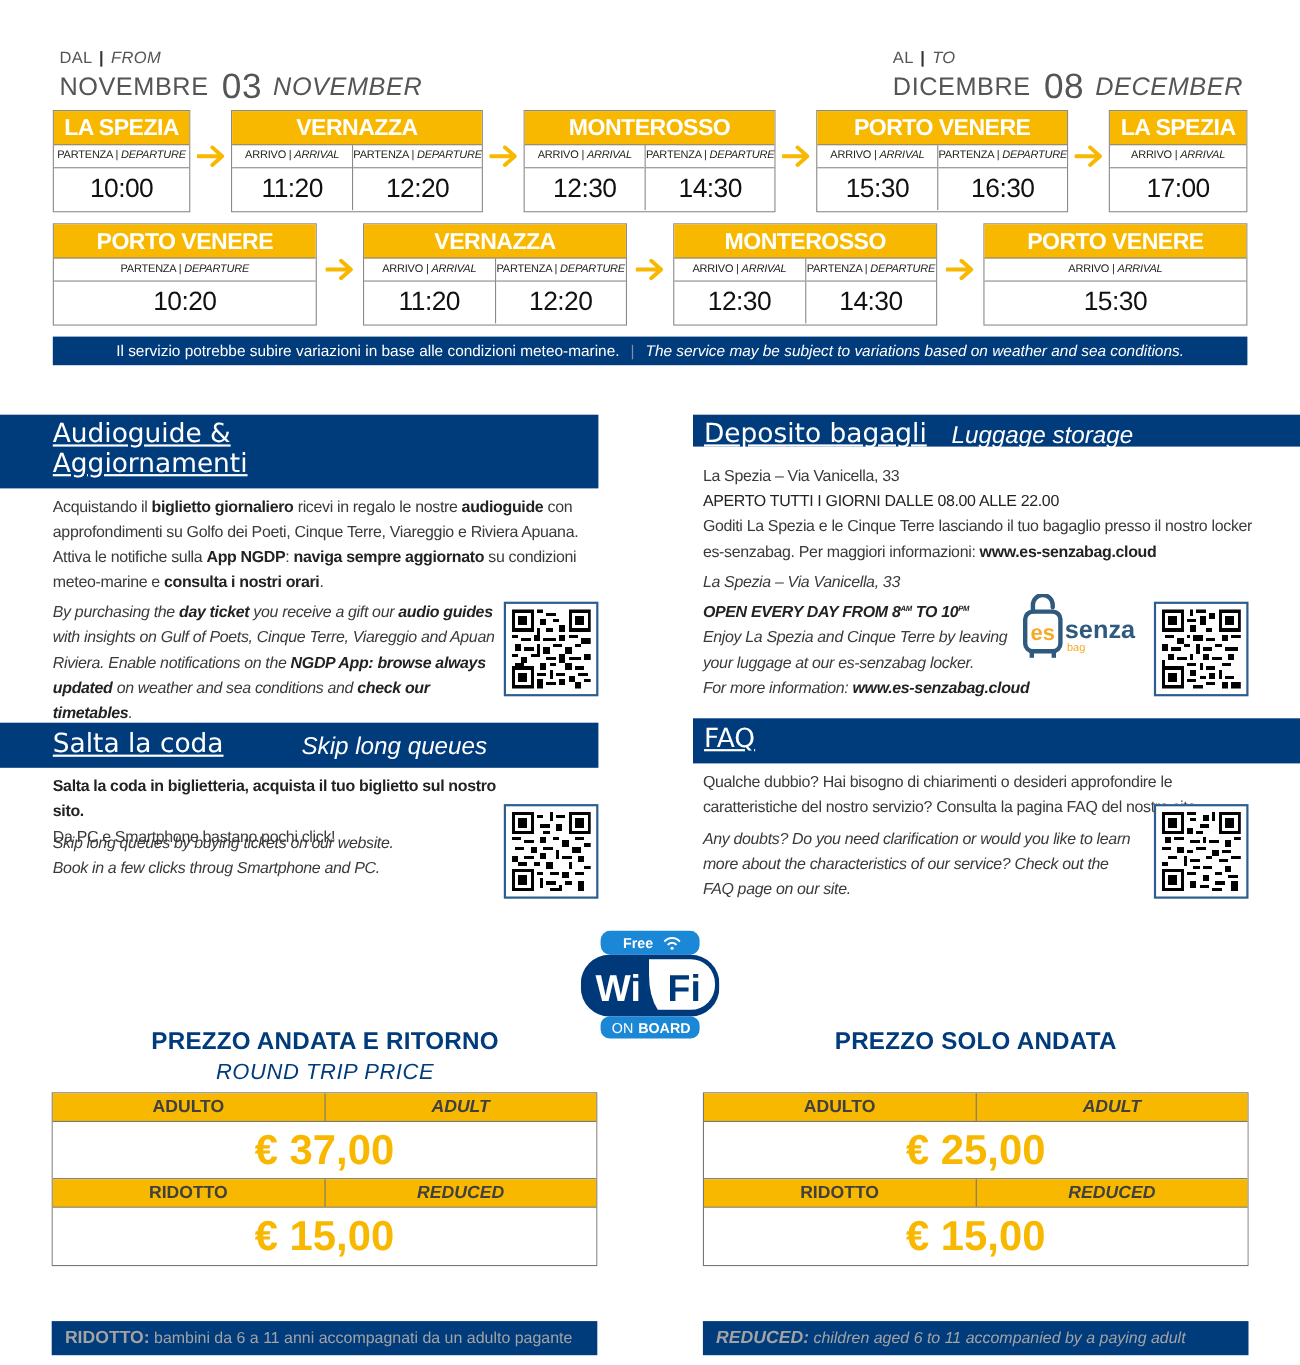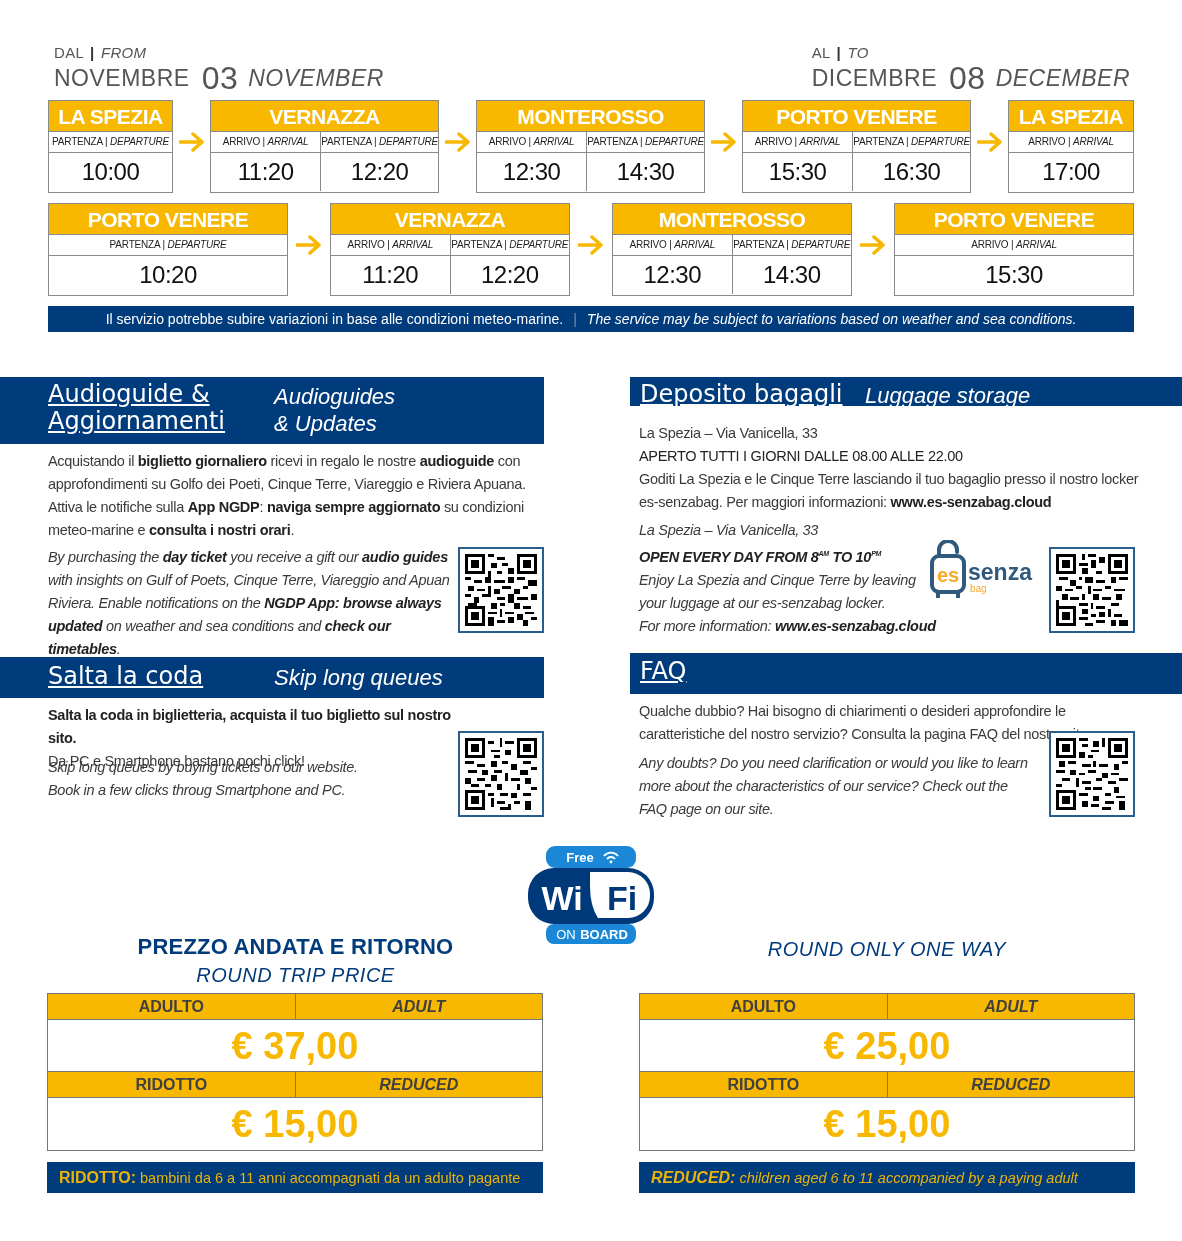--- a/index.html
+++ b/index.html
@@ -49,21 +49,21 @@
   
   .price-title { position: absolute; text-align: center; color: #003b7c; }
   .price-title .it { font-weight: bold; font-size: 22px; letter-spacing: 0.2px; }
   .price-title .en { font-style: italic; font-size: 20px; margin-top: 4px; letter-spacing: 0.5px; }
   .ptable { position: absolute; border: 1px solid #777; }
   .ptable .row-h { display: flex; height: 26px; background: #f8b800; color: #404040; font-weight: bold; font-size: 16px; line-height: 26px; border-bottom: 1px solid #777; }
   .ptable .row-h > div { flex: 1; text-align: center; }
   .ptable .row-h > div + div { border-left: 1px solid #777; font-style: italic; }
   .ptable .row-v { height: 52px; text-align: center; color: #f8b800; font-weight: bold; font-size: 38px; line-height: 52px; border-bottom: 1px solid #777; background: #fff; }
   .ptable .row-v:last-child { border-bottom: none; }
-  .pnote { position: absolute; background: #003b7c; color: #eab308; font-size: 14.5px; line-height: 31px; padding-left: 12px; white-space: nowrap; }
+  .pnote { position: absolute; background: #003b7c; color: #a3a3a3; font-size: 14.5px; line-height: 31px; padding-left: 12px; white-space: nowrap; margin-top: 39px; }
   .pnote b { font-size: 16px; }
 </style>
 </head>
 <body>
 
 <div class="date-block date-from">
   <div class="small">
     <span>DAL</span>
     <span class="sep">|</span>
     <i>FROM</i>
@@ -216,24 +216,20 @@
 </div>
 
 <div class="notice-bar">
   <span>Il servizio potrebbe subire variazioni in base alle condizioni meteo-marine.</span><span class="divider">|</span><i>The service may be subject to variations based on weather and sea conditions.</i>
 </div>
 
 <div class="sec-head" style="left:0; top:377px; width:544px; height:67px;">
   <div class="it" style="position:absolute; left:48px; top:4px; font-size:24px; line-height:27px;">
     <div>Audioguide &amp;</div>
     <div>Aggiornamenti</div>
-  </div>
-  <div class="en" style="position:absolute; left:274px; top:6px; font-size:22px; line-height:27px;">
-    <div>Audioguides</div>
-    <div>&amp; Updates</div>
   </div>
 </div>
 <div class="body-text" style="left:48px; top:450px; width:492px;">
   <span>Acquistando il </span><b>biglietto giornaliero</b><span> ricevi in regalo le nostre </span><b>audioguide</b><span> con approfondimenti su Golfo dei Poeti, Cinque Terre, Viareggio e Riviera Apuana.</span><br>
   <span>Attiva le notifiche sulla </span><b>App NGDP</b><span>: </span><b>naviga sempre aggiornato</b><span> su condizioni meteo-marine e </span><b>consulta i nostri orari</b><span>.</span>
 </div>
 <div class="body-text" style="left:48px; top:546px; width:402px; font-style:italic;">
   <i>By purchasing the </i><b>day ticket</b><i> you receive a gift our </i><b>audio guides</b><i> with insights on Gulf of Poets, Cinque Terre, Viareggio and Apuan Riviera. Enable notifications on the </i><b>NGDP App: browse always updated</b><i> on weather and sea conditions and </i><b>check our timetables</b><i>.</i>
 </div>
 <div class="qr" style="left:458px; top:547px; width:86px; height:86px;">
@@ -371,21 +367,21 @@
     <div>RIDOTTO</div>
     <div>REDUCED</div>
   </div>
   <div class="row-v">€ 15,00</div>
 </div>
 <div class="pnote" style="left:47px; top:1162px; width:496px; height:31px;">
   <b>RIDOTTO:</b><span> bambini da 6 a 11 anni accompagnati da un adulto pagante</span>
 </div>
 
 <div class="price-title" style="left:639px; top:934px; width:496px;">
-  <div class="en">ROUND ONLY ONE WAY</div>
+  <div class="it">PREZZO SOLO ANDATA</div>
 </div>
 <div class="ptable" style="left:639px; top:993px; width:496px;">
   <div class="row-h">
     <div>ADULTO</div>
     <div>ADULT</div>
   </div>
   <div class="row-v">€ 25,00</div>
   <div class="row-h">
     <div>RIDOTTO</div>
     <div>REDUCED</div>

